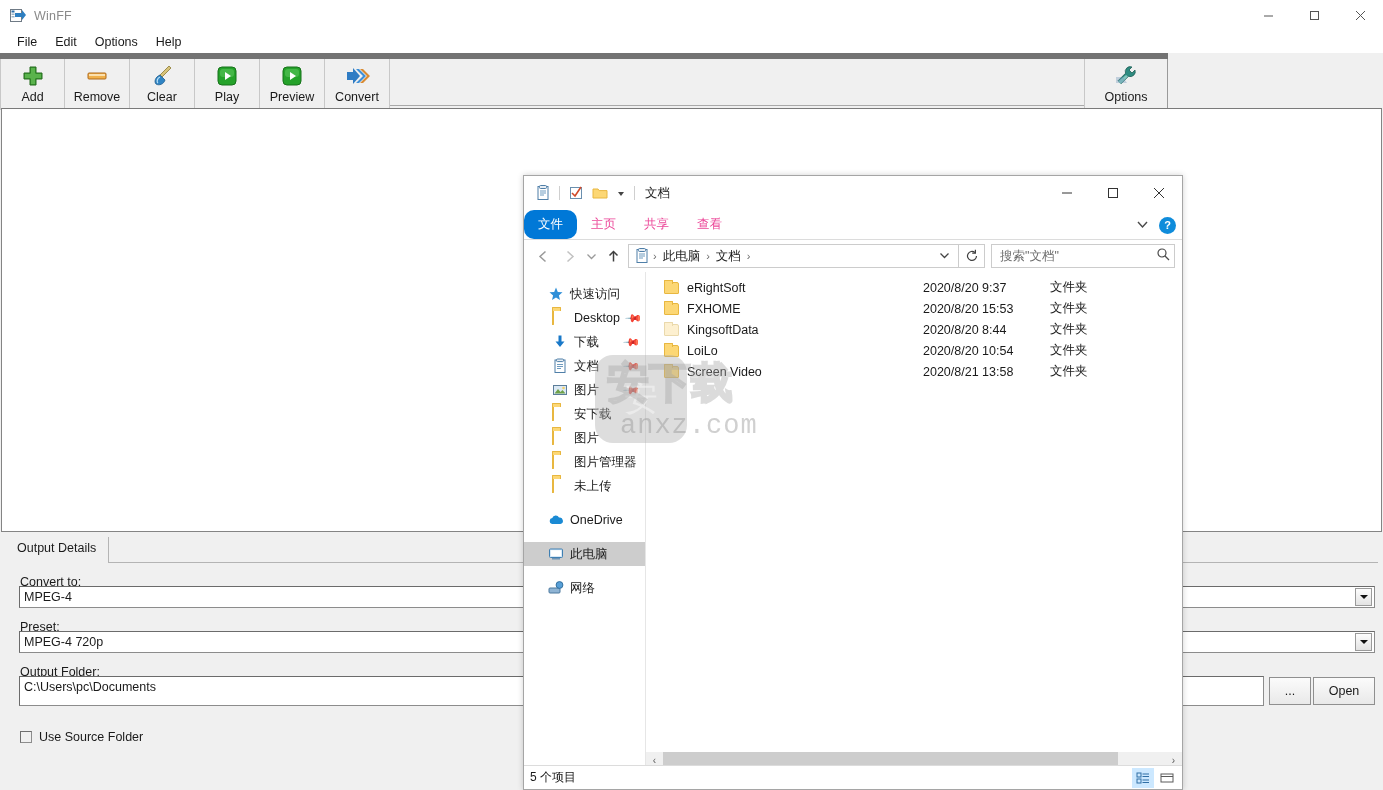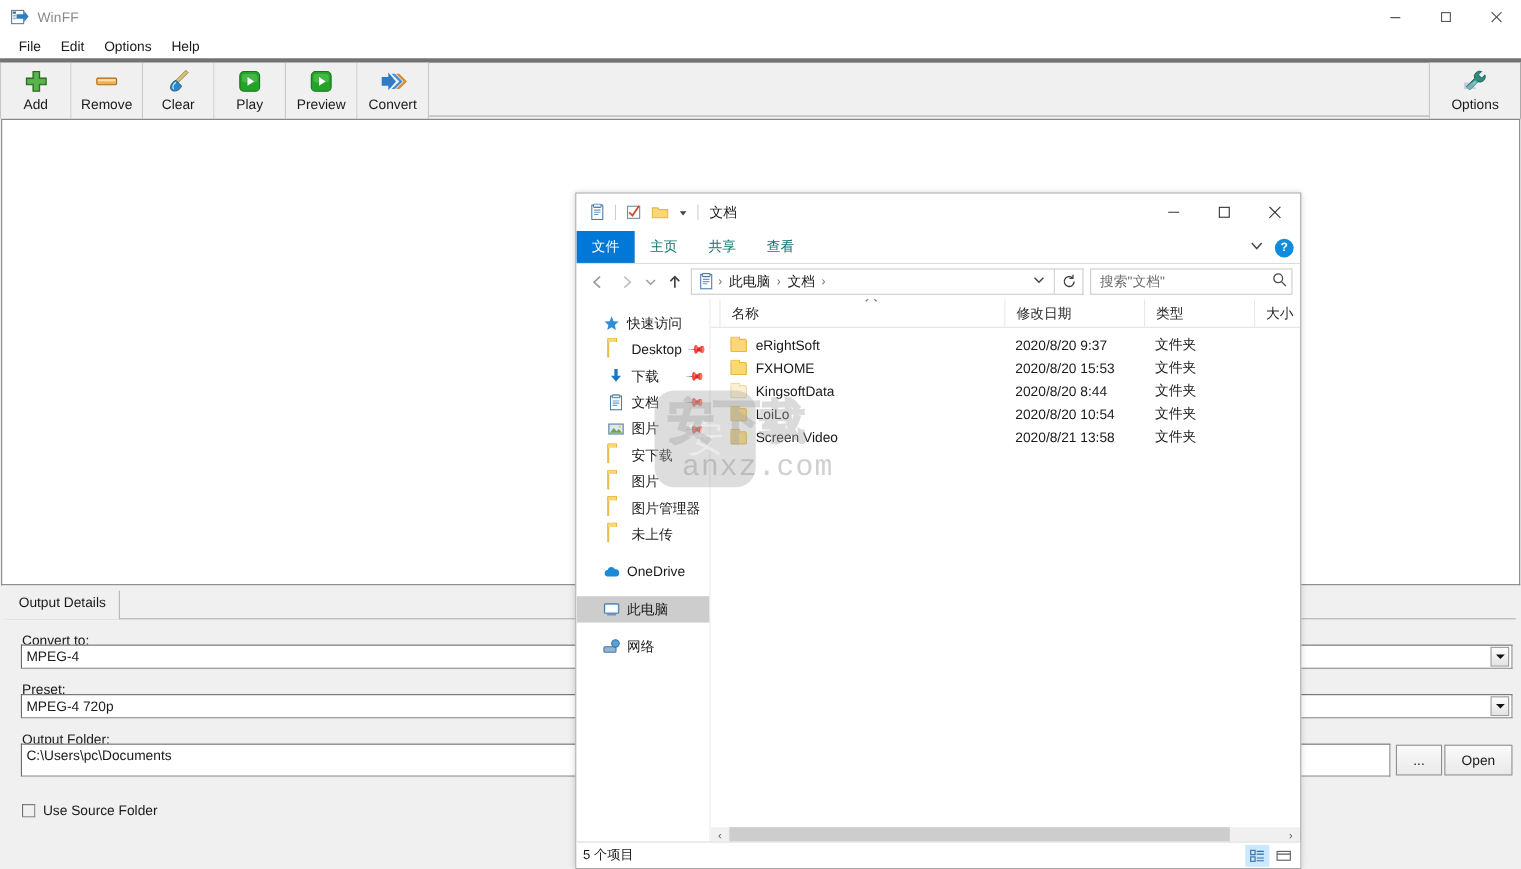--- a/index.html
+++ b/index.html
@@ -38,23 +38,23 @@
 
   #winff-menubar {
     position: absolute; left: 0; top: 31px; width: 1383px; height: 22px;
     background: #ffffff; display: flex; align-items: center; padding-left: 8px;
   }
   .menu-item {
     font-size: 12.5px; color: #1a1a1a; padding: 2px 9px; line-height: 1;
   }
 
   #winff-toolbar {
-    position: absolute; left: 0; top: 53px; width: 1383px; height: 53px;
+    position: absolute; left: 0; top: 53px; width: 1168px; height: 53px;
     background: #f0f0f0;
-    border-top: 4px solid #737373; border-bottom: 1px solid #a9a9a9;
+    border-top: 6px solid #737373; border-bottom: 1px solid #a9a9a9;
   }
   .tb-group { position: absolute; top: 0; height: 51px; display: flex; }
   .tb-btn {
     width: 65px; height: 51px;
     border-right: 1px solid #c8c8c8;
     display: flex; flex-direction: column; align-items: center; justify-content: flex-start;
     padding-top: 4px;
     background: #f0f0f0;
   }
   .tb-btn:first-child { border-left: 1px solid #c8c8c8; }
@@ -151,23 +151,23 @@
   #ex-title-text { font-size: 12.5px; color: #1a1a1a; margin-left: 6px; }
   #ex-caption { position: absolute; right: 0; top: 0; height: 34px; display: flex; }
   .ex-cap-btn { width: 46px; height: 34px; display: flex; align-items: center; justify-content: center; color: #333; }
 
   #ex-ribbon {
     height: 30px; background: #ffffff; display: flex; align-items: stretch;
     border-bottom: 1px solid #dcdcdc; position: relative;
   }
   .ribbon-tab {
     display: flex; align-items: center; padding: 0 14px;
-    font-size: 12.5px; color: #0f766e;
-  }
-  .ribbon-tab.active { background: #0078d7; color: #ffffff; }
+    font-size: 12.5px; color: #ec4899;
+  }
+  .ribbon-tab.active { background: #0078d7; color: #ffffff; border-radius: 10px; }
   #ribbon-right { position: absolute; right: 6px; top: 0; height: 30px; display: flex; align-items: center; }
   #ribbon-chevron { color: #555; font-size: 10px; margin-right: 10px; }
   #ribbon-help {
     width: 17px; height: 17px; border-radius: 50%; background: #0f8cdb; color: #fff;
     font-size: 11px; display: flex; align-items: center; justify-content: center;
     font-weight: bold;
   }
 
   #ex-addressbar {
     height: 32px; background: #ffffff; display: flex; align-items: center;
@@ -680,31 +680,20 @@
           <svg width="16" height="16" viewBox="0 0 16 16">
             <rect x="1" y="8" width="11" height="5" rx="1" fill="#8fb4d4" stroke="#4a789e"></rect>
             <circle cx="11.5" cy="5" r="3.4" fill="#58a0d8" stroke="#33709f"></circle>
           </svg>
         </span>
         <span>网络</span>
       </div>
     </div>
 
     <div id="ex-list">
-      <div id="list-header">
-        <span id="sort-caret">
-          <svg width="12" height="8" viewBox="0 0 12 8">
-              <path d="M1 6 L6 1 L11 6" fill="none" stroke="#6f6f6f" stroke-width="1.2"></path>
-            </svg>
-        </span>
-        <span class="hdr-cell" style="left:8px;  width:267px;">名称</span>
-        <span class="hdr-cell" style="left:267px; width:127px;">修改日期</span>
-        <span class="hdr-cell" style="left:394px; width:100px;">类型</span>
-        <span class="hdr-cell" style="left:494px; width:60px; overflow:hidden;">大小</span>
-      </div>
 
       <div style="padding-top:5px">
         <div class="list-row">
           <span class="row-name">
             <span class="folder-ico"></span>
             <span class="lbl">eRightSoft</span>
           </span>
           <span class="row-date">2020/8/20 9:37</span>
           <span class="row-type">文件夹</span>
         </div>

